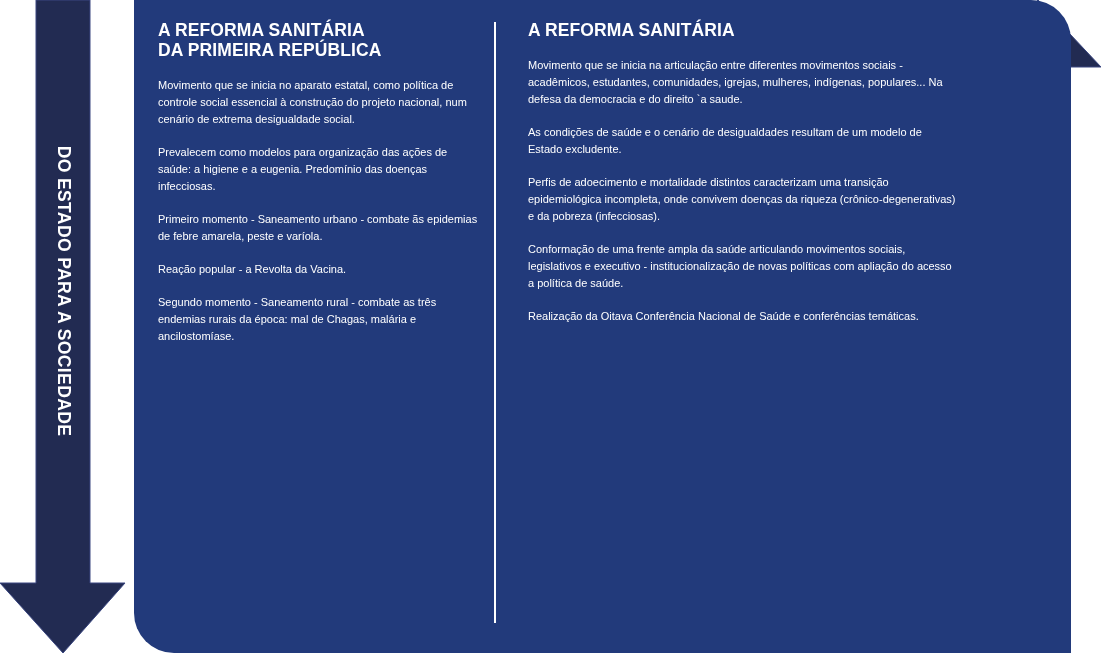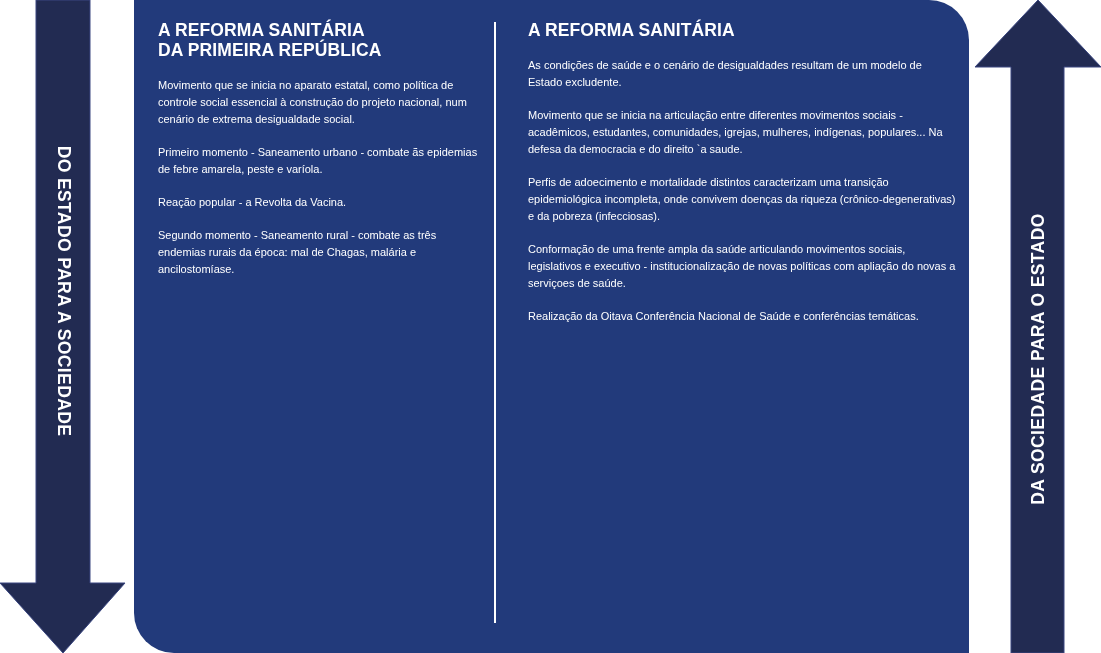--- a/index.html
+++ b/index.html
@@ -3,21 +3,21 @@
 <meta charset="utf-8">
 <style>
   html, body { margin:0; padding:0; }
   body {
     width:1101px; height:653px; position:relative; overflow:hidden;
     background:#ffffff;
     font-family:"Liberation Sans", "DejaVu Sans", sans-serif;
   }
   .arrow-svg { position:absolute; left:0; top:0; }
   .panel {
-    position:absolute; left:134px; top:0; width:835px; height:653px;
+    position:absolute; left:134px; top:0; width:937px; height:653px;
     background:#223a7b;
     border-top-right-radius:40px;
     border-bottom-left-radius:40px;
     border-top-left-radius:0; border-bottom-right-radius:0;
   }
   .divider {
     position:absolute; left:360px; top:22px; width:2px; height:601px;
     background:#ffffff;
   }
   .col { position:absolute; top:20px; color:#ffffff; }
@@ -56,28 +56,29 @@
 
 <div class="panel">
   <div class="divider"></div>
 
   <div class="col left">
     <h2>
       <span>A REFORMA SANITÁRIA</span><br>
       <span>DA PRIMEIRA REPÚBLICA</span>
     </h2>
     <p>Movimento que se inicia no aparato estatal, como política de controle social essencial à construção do projeto nacional, num cenário de extrema desigualdade social.</p>
+    <p>Prevalecem como modelos para organização das ações de saúde: a higiene e a eugenia. Predomínio das doenças infecciosas.</p>
     <p>Primeiro momento - Saneamento urbano - combate ãs epidemias de febre amarela, peste e varíola.</p>
     <p>Reação popular - a Revolta da Vacina.</p>
     <p>Segundo momento - Saneamento rural - combate as três endemias rurais da época: mal de Chagas, malária e ancilostomíase.</p>
   </div>
 
   <div class="col right">
     <h2>
       <span>A REFORMA SANITÁRIA</span><br>
     </h2>
+    <p>Movimento que se inicia na articulação entre diferentes movimentos sociais - acadêmicos, estudantes, comunidades, igrejas, mulheres, indígenas, populares... Na defesa da democracia e do direito `a saude.</p>
     <p>As condições de saúde e o cenário de desigualdades resultam de um modelo de Estado excludente.</p>
-    <p>Movimento que se inicia na articulação entre diferentes movimentos sociais - acadêmicos, estudantes, comunidades, igrejas, mulheres, indígenas, populares... Na defesa da democracia e do direito `a saude.</p>
     <p>Perfis de adoecimento e mortalidade distintos caracterizam uma transição epidemiológica incompleta, onde convivem doenças da riqueza (crônico-degenerativas) e da pobreza (infecciosas).</p>
-    <p>Conformação de uma frente ampla da saúde articulando movimentos sociais, legislativos e executivo - institucionalização de novas políticas com apliação do novas a serviçoes de saúde.</p>
+    <p>Conformação de uma frente ampla da saúde articulando movimentos sociais, legislativos e executivo - institucionalização de novas políticas com apliação do acesso a política de saúde.</p>
     <p>Realização da Oitava Conferência Nacional de Saúde e conferências temáticas.</p>
   </div>
 </div>
 
 </body></html>

